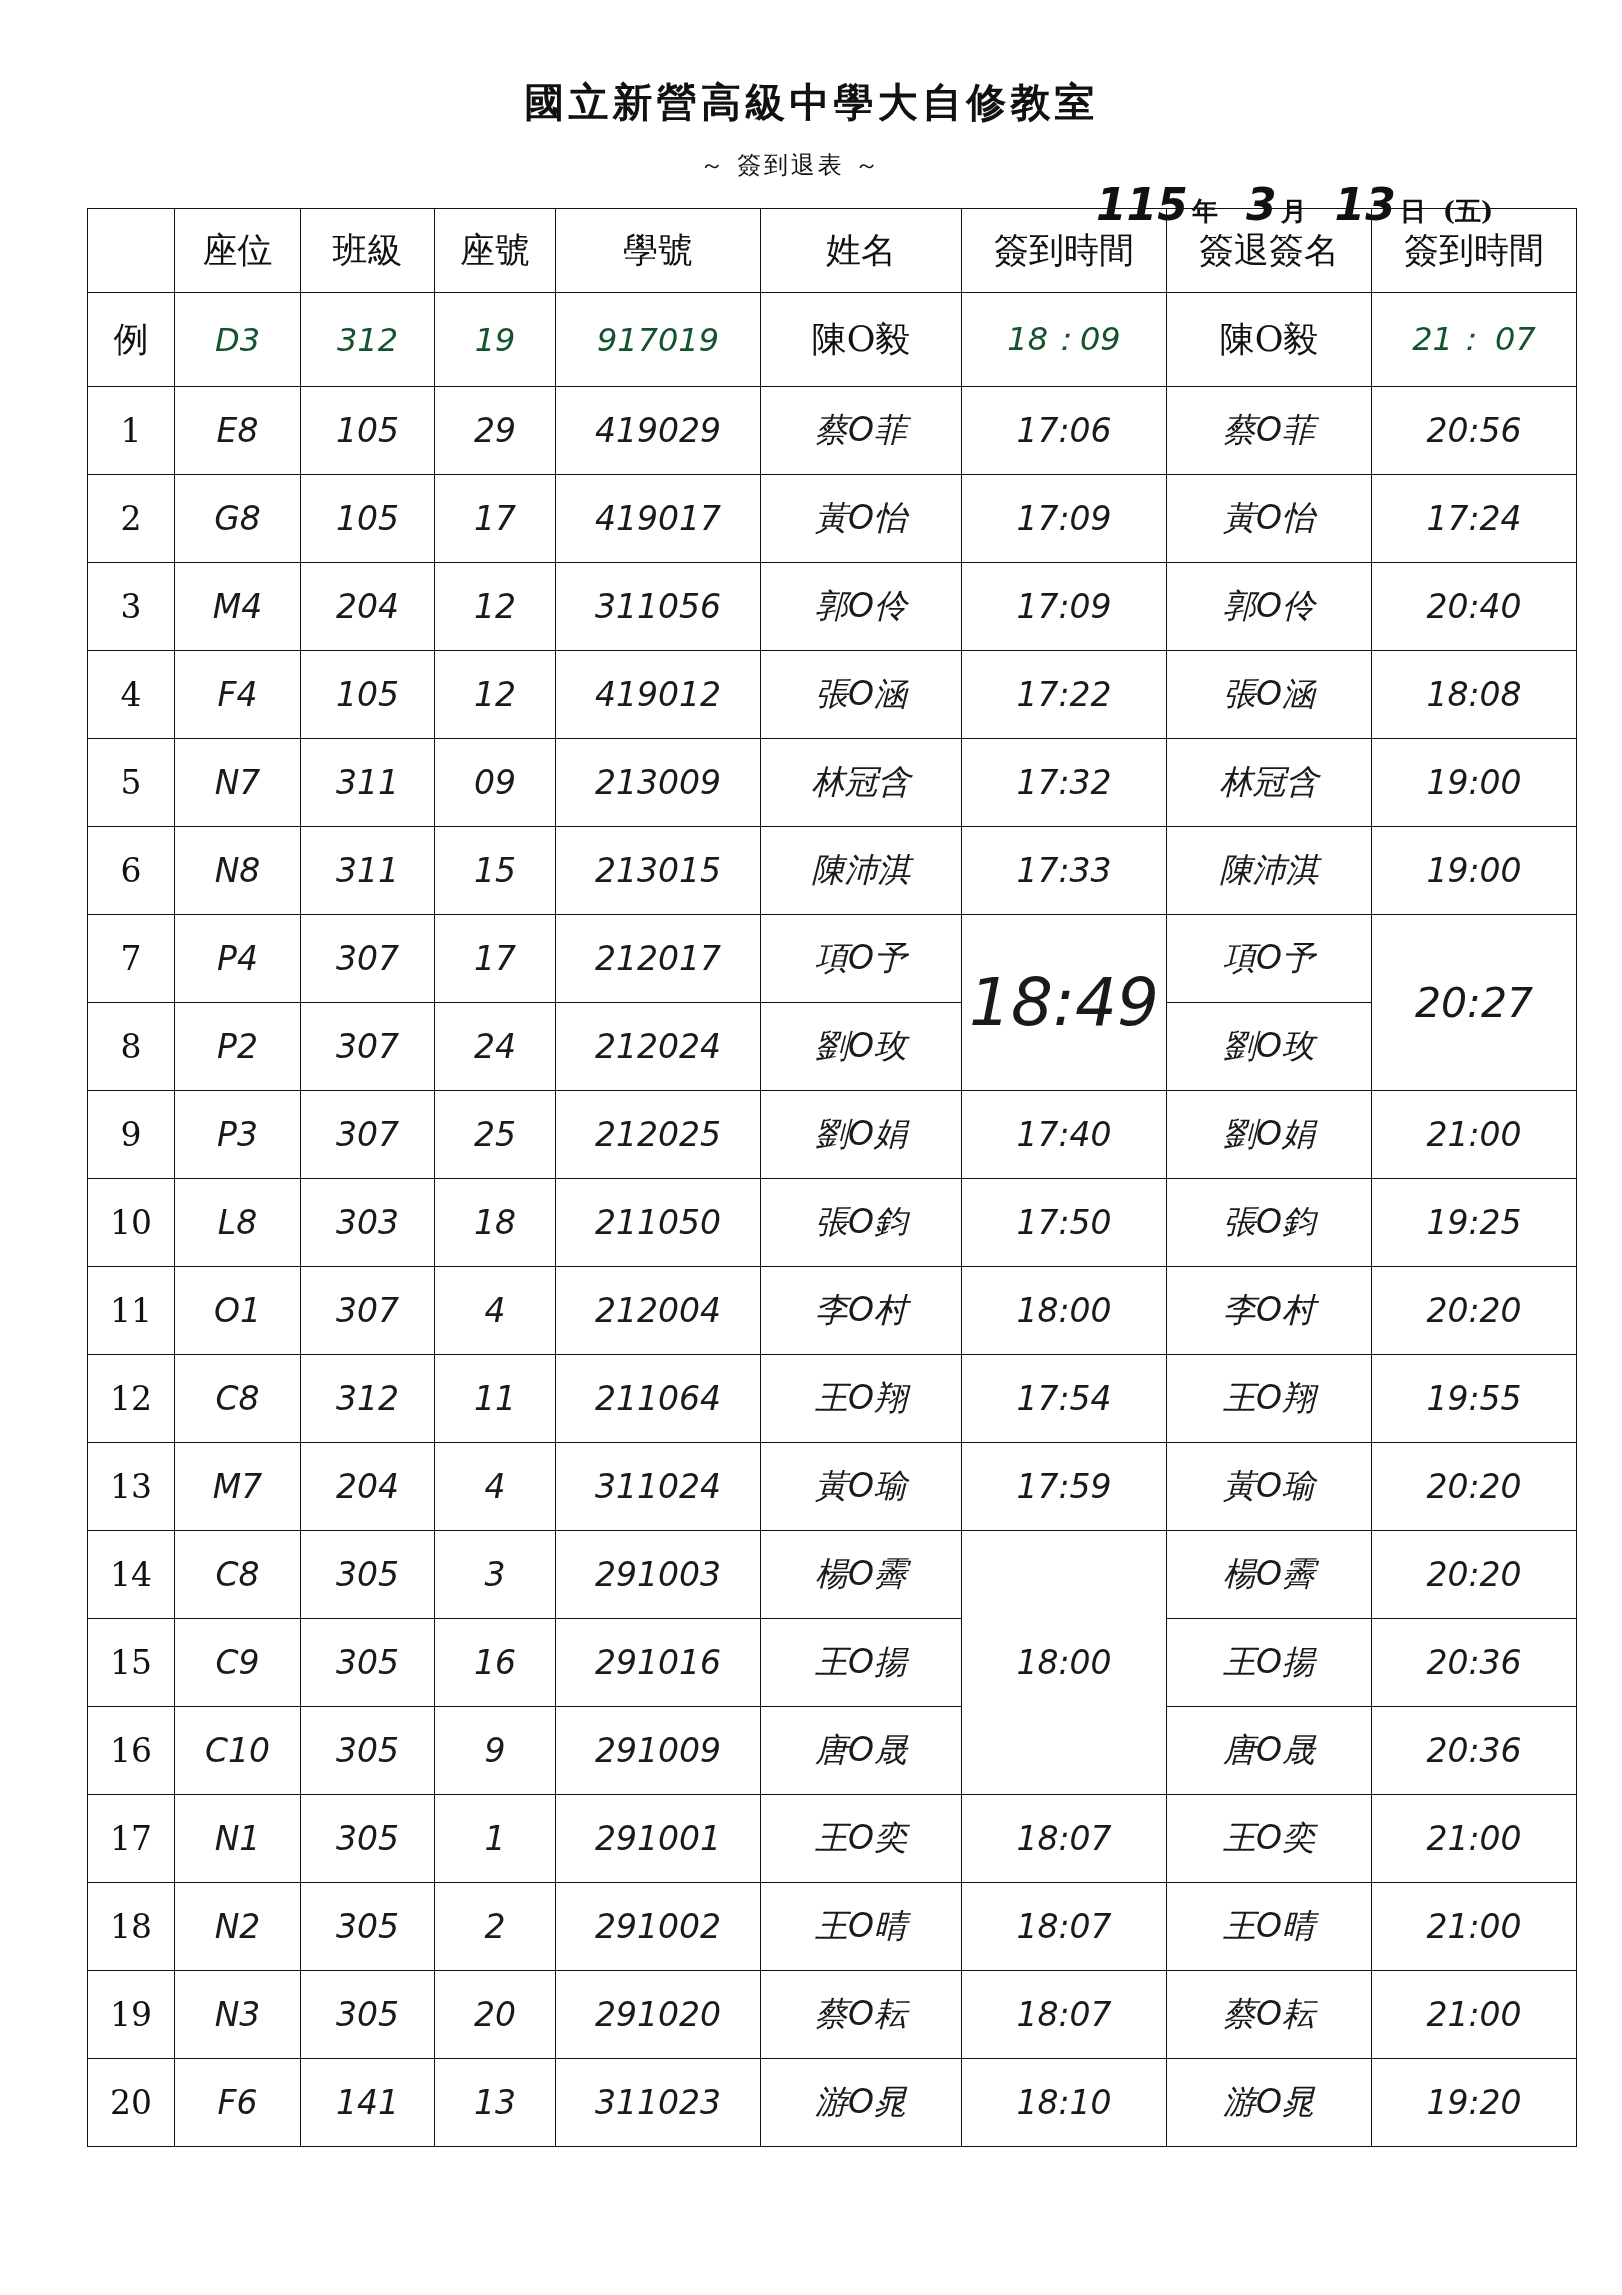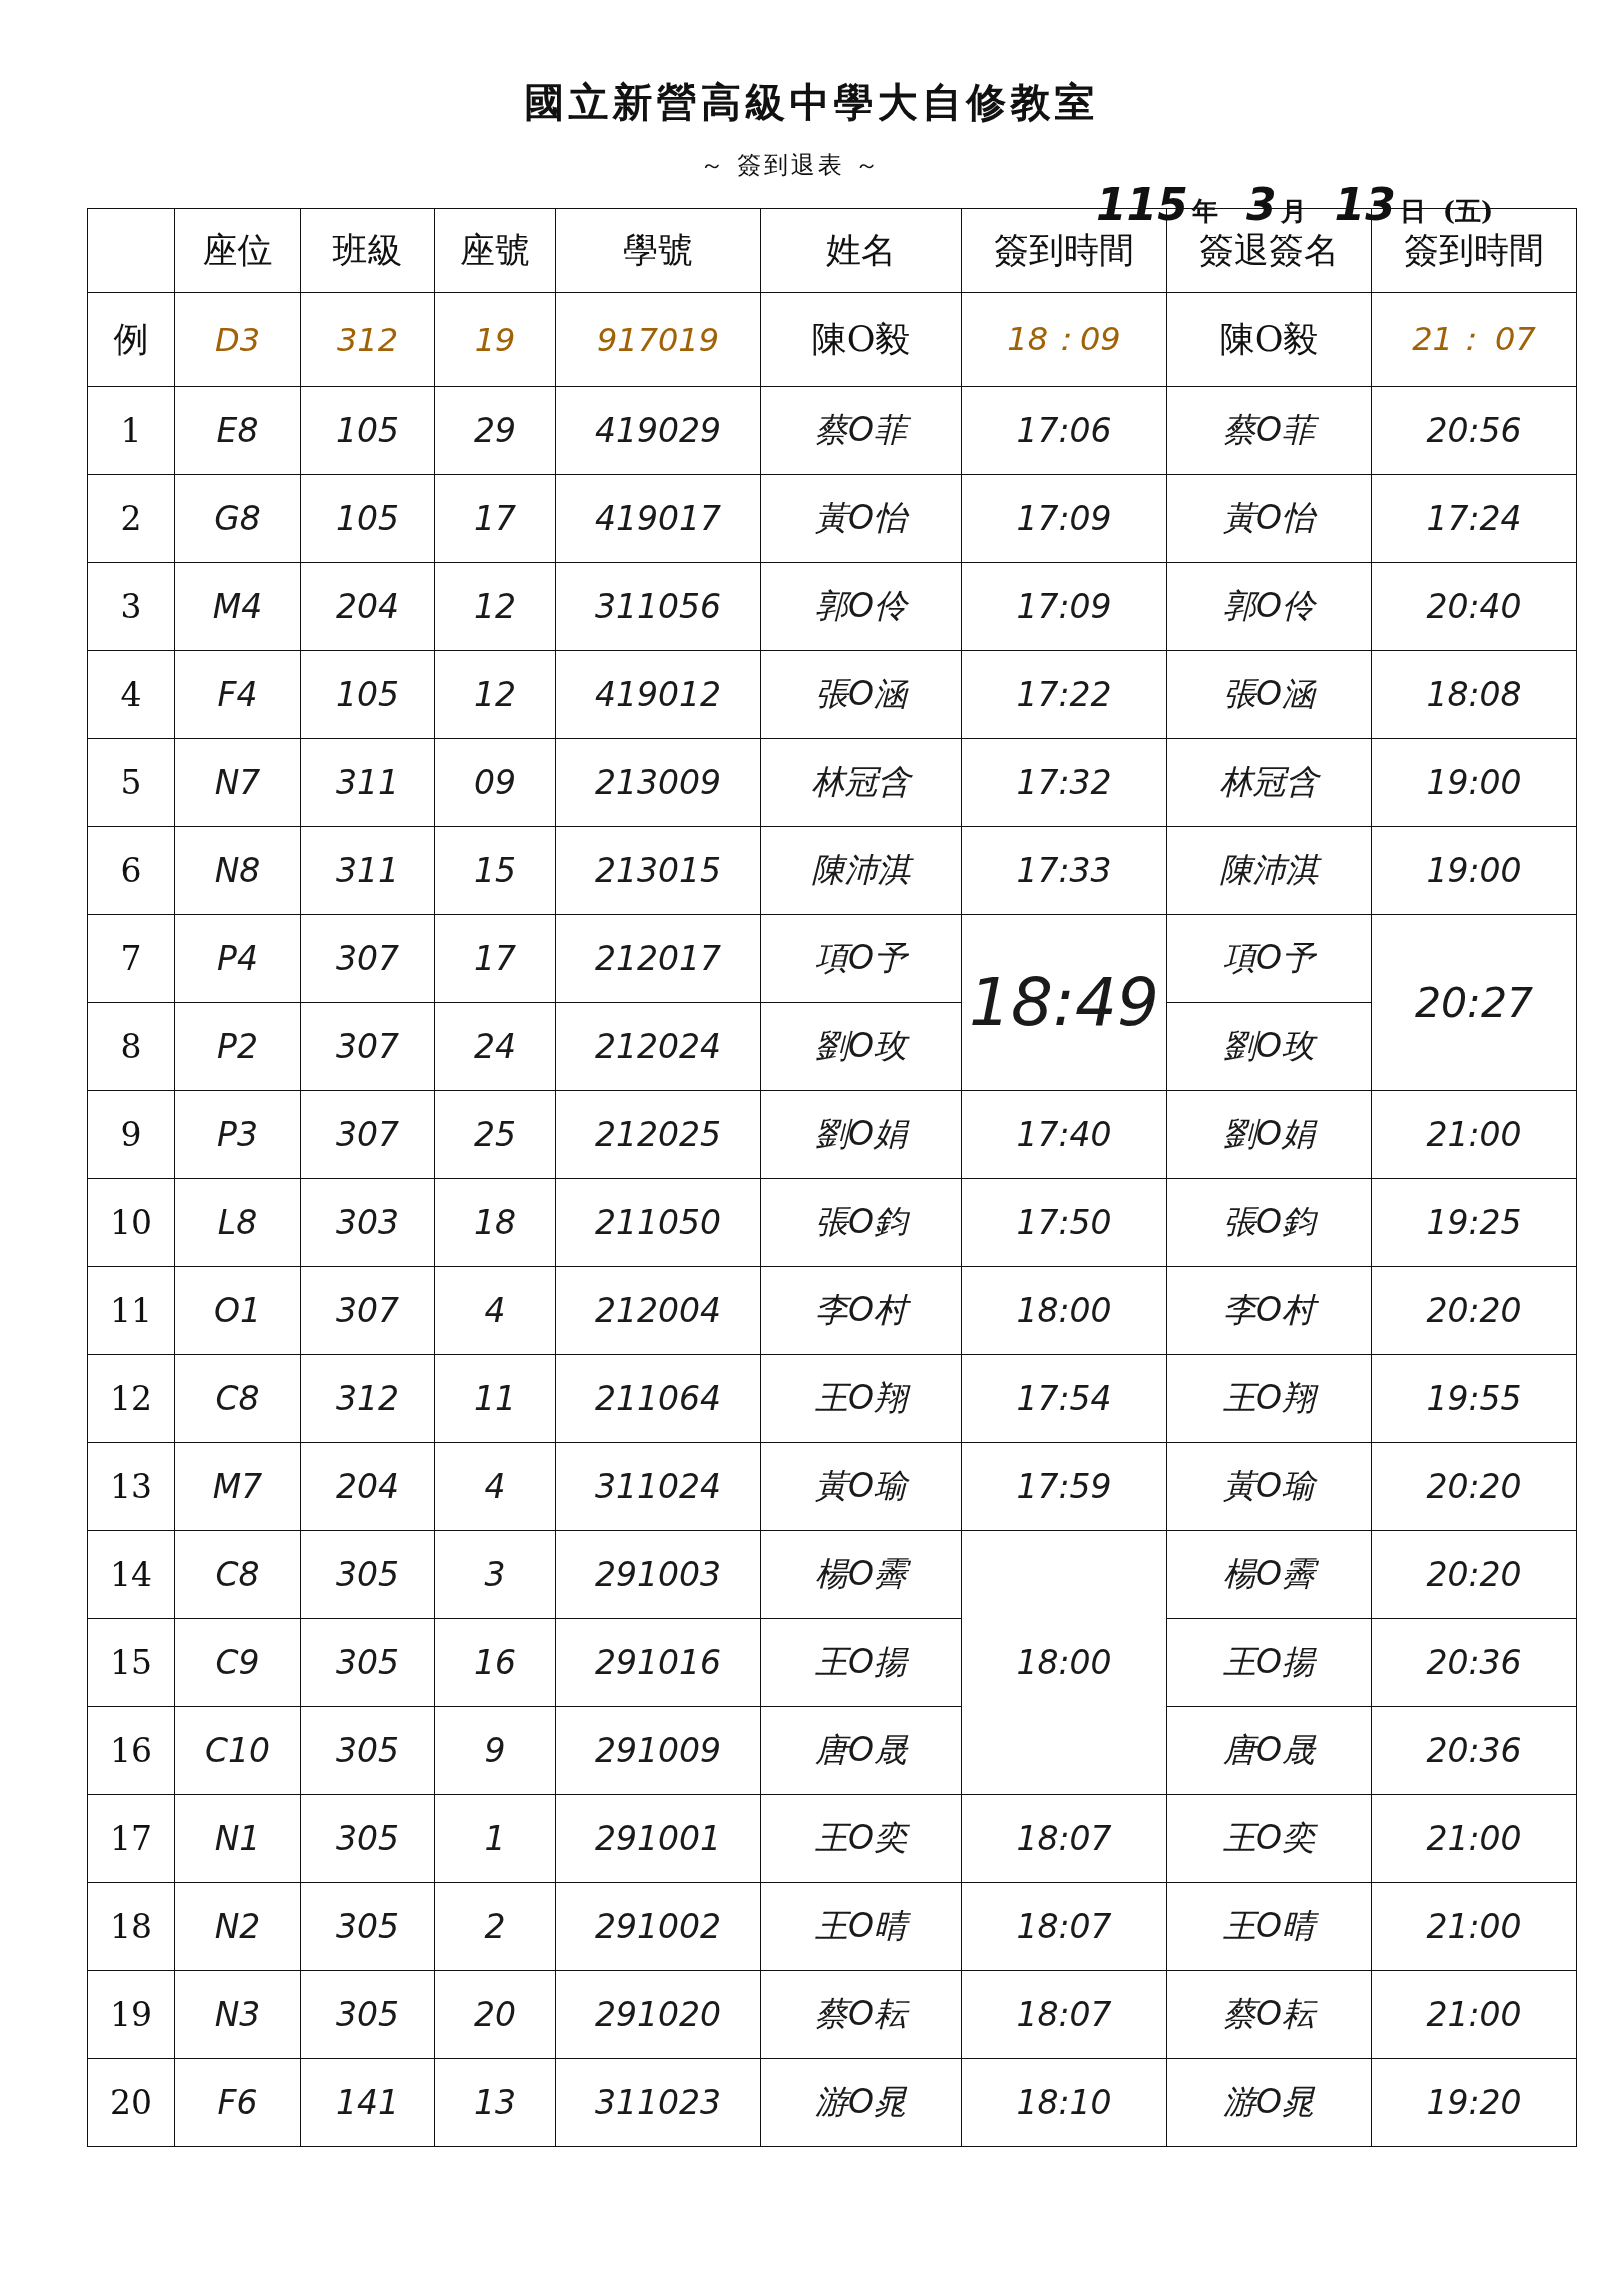--- a/index.html
+++ b/index.html
@@ -8,21 +8,21 @@
   .title { position: absolute; left: 0; width: 1623px; top: 75px; text-align: center;
            font-size: 40px; font-weight: bold; letter-spacing: 4.2px; }
   .subtitle { position: absolute; left: 700px; top: 149px; font-size: 24px; letter-spacing: 2.8px; }
   .date { position: absolute; left: 1096px; top: 139px; font-size: 44px;
           font-family: "DejaVu Sans", sans-serif; font-weight: 700; font-style: italic; margin-top: 40px; }
   .date .unit { font-size: 26px; font-style: normal; font-family: "DejaVu Serif", serif; margin: 0 12.5px 0 4.2px; }
   table { position: absolute; left: 87px; top: 208px; border-collapse: collapse; table-layout: fixed; }
   td, th { border: 1.4px solid #111; text-align: center; vertical-align: middle; padding: 0; }
   th { font-family: "DejaVu Sans", sans-serif; font-weight: normal; font-size: 35px; height: 83px; }
   tr.ex td { height: 93px; font-size: 35px; }
-  tr.ex td.hw { font-style: italic; font-family: "DejaVu Sans", sans-serif; font-size: 32px; color: #a16207; }
+  tr.ex td.hw { font-style: italic; font-family: "DejaVu Sans", sans-serif; font-size: 32px; color: #14532d; }
   tr.row td { height: 87px; font-size: 33px; }
   td.num { font-family: "DejaVu Serif", serif; font-size: 35px; }
   td.hw { font-family: "DejaVu Sans", sans-serif; font-style: italic; color: #1a1a1a; font-size: 33px; }
   td.name { font-family: "DejaVu Serif", serif; font-style: normal; font-size: 32px; }
   td.merged-big { font-size: 76px; font-style: italic; }
 </style>
 </head>
 <body>
 
 <div class="title">國立新營高級中學大自修教室</div>

